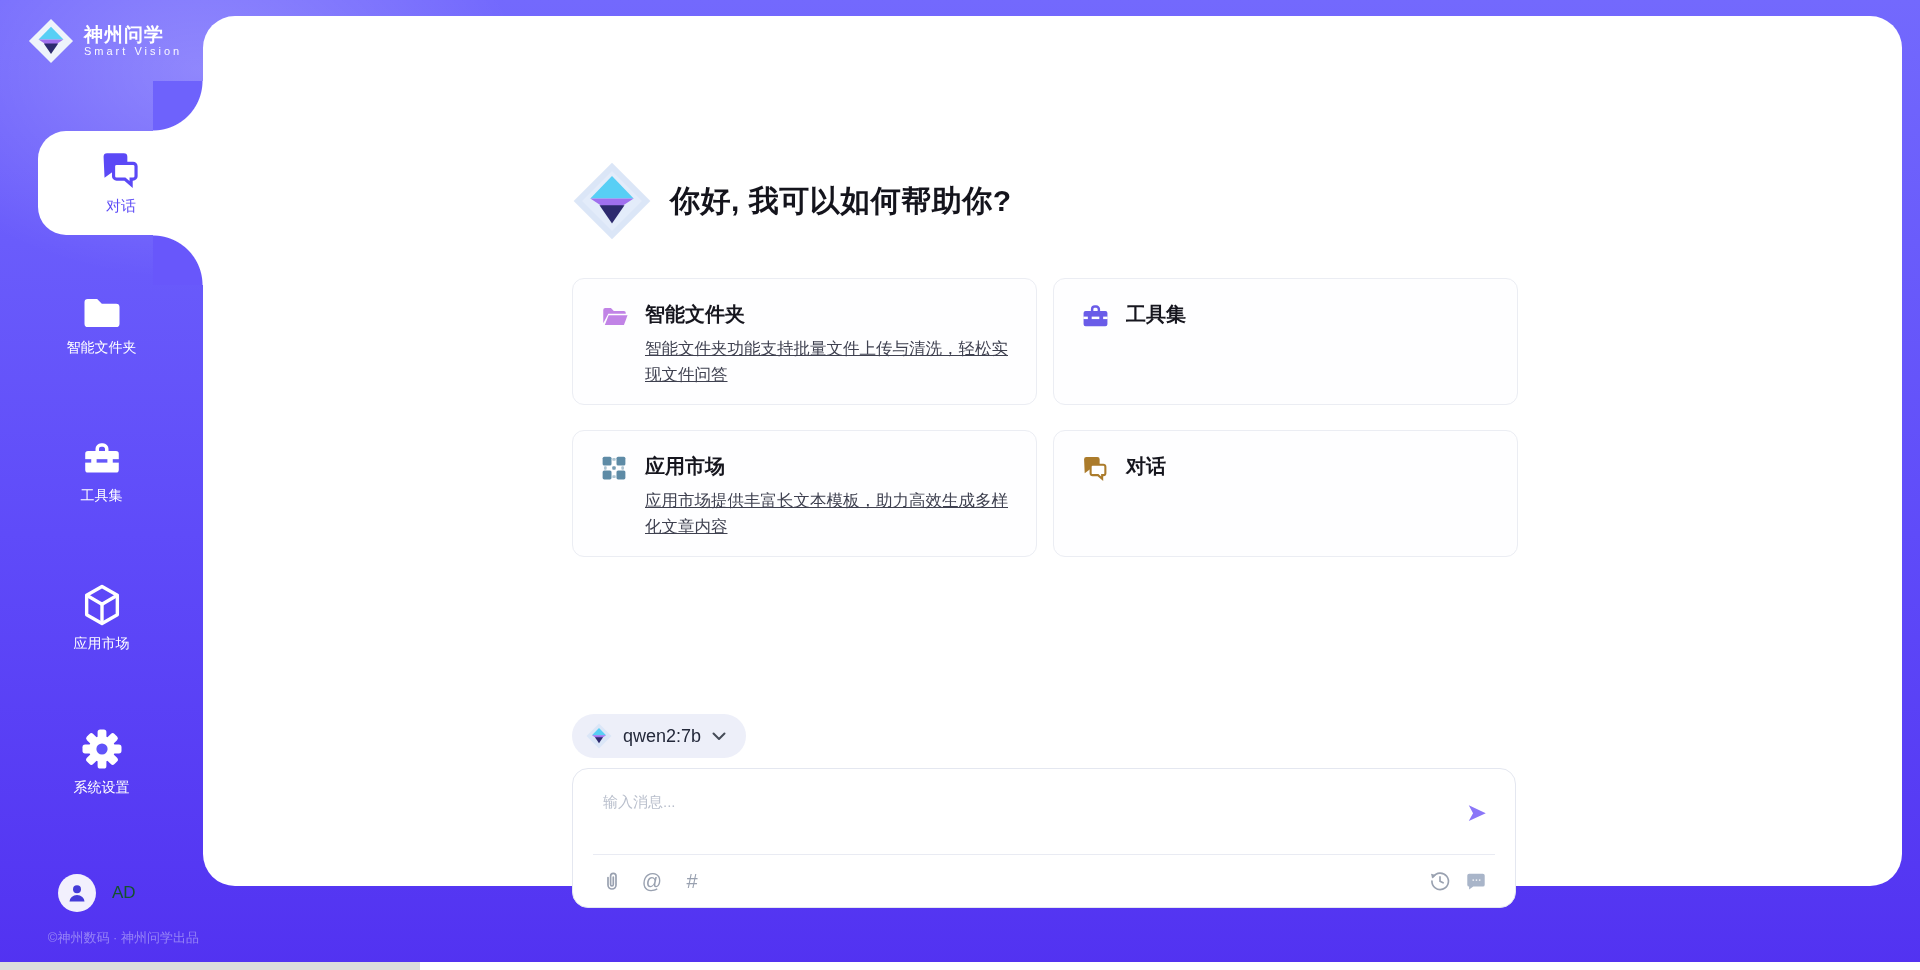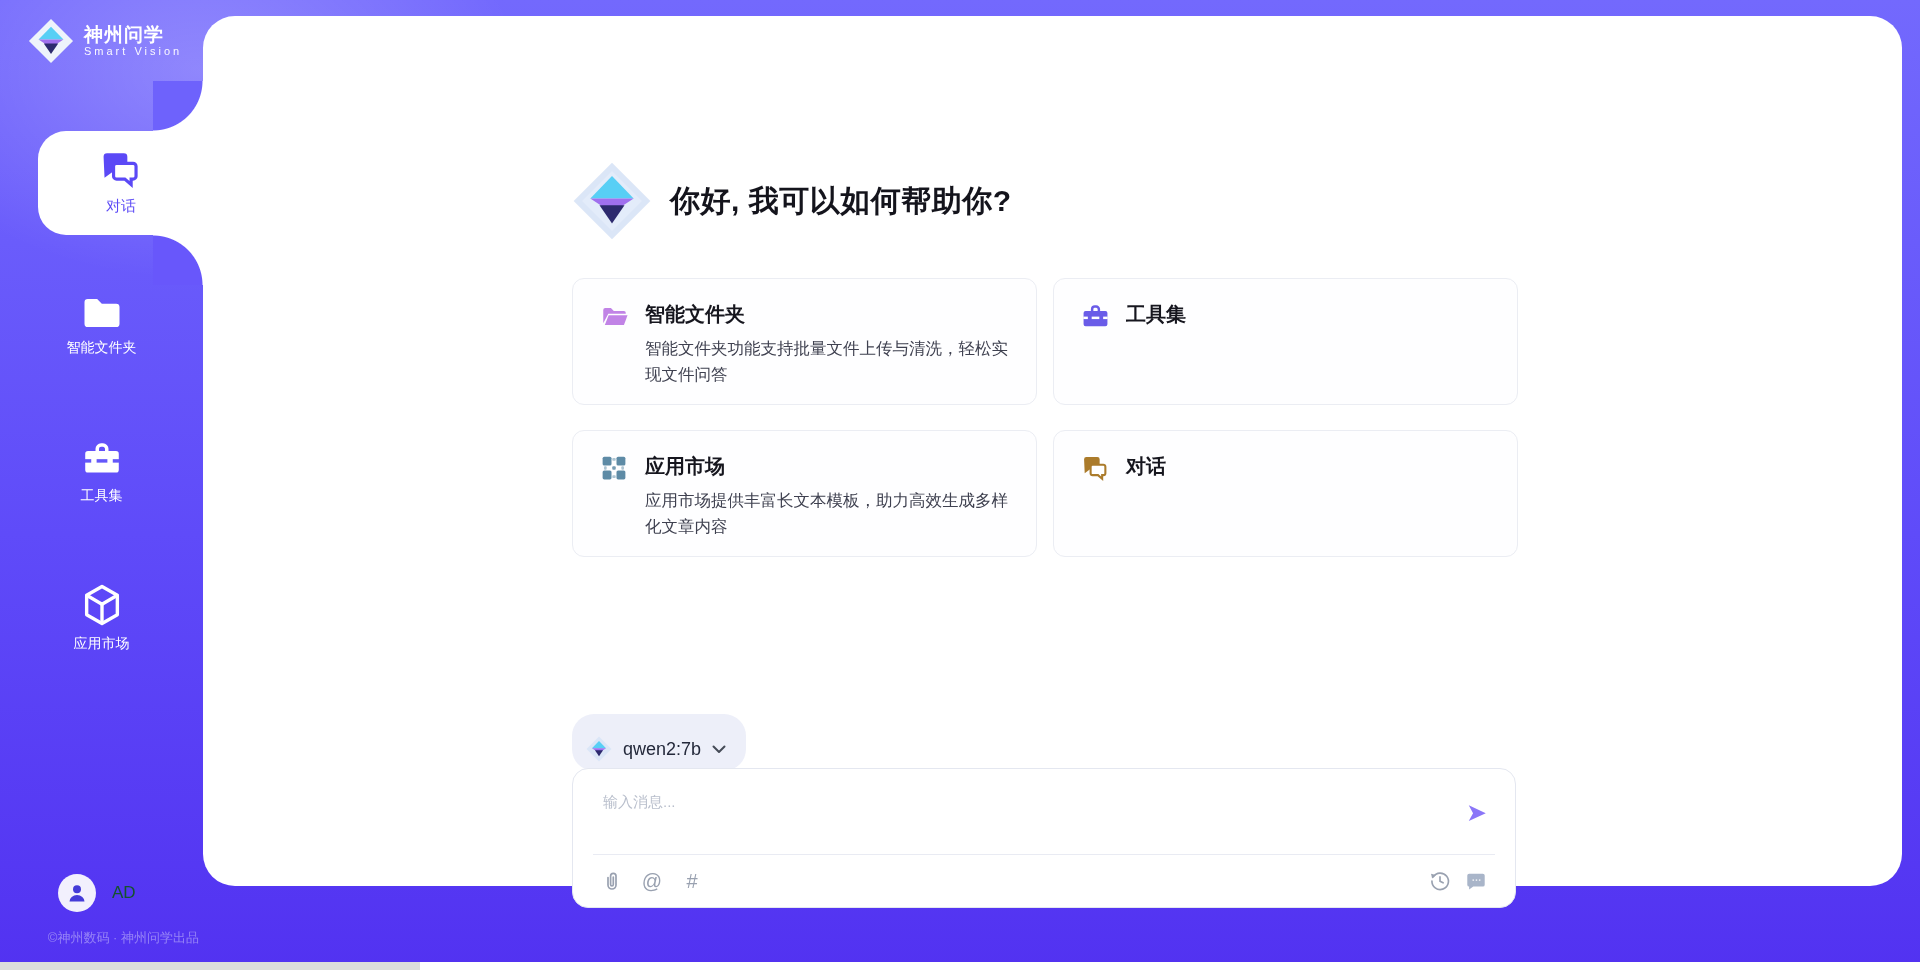--- a/index.html
+++ b/index.html
@@ -30,25 +30,25 @@
   .avatar{width:38px;height:38px;border-radius:50%;background:#f2f0fd;display:flex;align-items:center;justify-content:center;}
   .user-name{color:#14532d;font-size:17px;}
   .side-footer{position:absolute;left:14px;top:929px;width:185px;color:rgba(255,255,255,.38);font-size:13px;text-align:right;}
   
   .greeting{position:absolute;left:369px;top:145px;display:flex;align-items:center;gap:18px;}
   .greet-text{font-size:30px;font-weight:700;color:#14141c;letter-spacing:.5px;}
   
   .card{position:absolute;width:465px;height:127px;background:#fefeff;border:1px solid #ebedf3;border-radius:12px;box-sizing:border-box;cursor:pointer;}
   .card .c-icon{position:absolute;left:28px;top:24px;}
   .card .c-title{position:absolute;left:72px;top:22px;font-size:20px;font-weight:700;color:#16161e;}
-  .card .c-desc{position:absolute;left:72px;top:56px;width:378px;font-size:16.5px;line-height:26px;color:#3f4150;}
+  .card .c-desc{position:absolute;left:72px;top:56px;width:378px;font-size:16.5px;line-height:26px;color:#3f4150;text-decoration:underline;}
   .card1{left:369px;top:262px;} .card2{left:850px;top:262px;}
   .card3{left:369px;top:414px;} .card4{left:850px;top:414px;}
   
-  .model-pill{position:absolute;left:369px;top:698px;height:44px;background:#edeff9;border-radius:22px;display:flex;align-items:center;gap:11px;padding:13px 20px 0 14px;cursor:pointer;}
+  .model-pill{position:absolute;left:369px;top:698px;height:44px;background:#edeff9;border-radius:22px;display:flex;align-items:center;gap:11px;padding:0 20px 0 14px;cursor:pointer;}
   .model-name{font-size:18px;color:#23283a;}
   
   .composer{position:absolute;left:369px;top:752px;width:944px;height:140px;border:1.5px solid #e4e7f0;border-radius:16px;box-sizing:border-box;background:#fff;}
   .composer textarea{position:absolute;left:28px;top:22px;width:840px;height:52px;border:none;outline:none;resize:none;font-family:inherit;font-size:15px;color:#333;background:transparent;}
   .composer textarea::placeholder{color:#b9bfcc;}
   .send-btn{position:absolute;right:22px;top:30px;font-size:25px;line-height:1;background:none;border:none;cursor:pointer;}
   .composer-toolbar{position:absolute;left:20px;right:20px;bottom:0;height:53px;border-top:1px solid #e9ebf3;display:flex;align-items:center;gap:18px;padding:0 8px;box-sizing:border-box;color:#99a1b0;}
   .tb-icon{display:flex;align-items:center;justify-content:center;width:22px;height:22px;cursor:pointer;font-size:20px;color:#99a1b0;}
   .tb-right{margin-left:auto;display:flex;gap:14px;align-items:center;}
   
@@ -234,20 +234,41 @@
     <span>
       <svg width="40" height="42" viewBox="0 0 24 26" fill="none" stroke="#fff" stroke-width="2.1" stroke-linejoin="round">
         <polygon points="12,1.5 21.5,7 21.5,19 12,24.5 2.5,19 2.5,7"></polygon>
         <polyline points="2.5,7 12,12.5 21.5,7"></polyline>
         <line x1="12" y1="12.5" x2="12" y2="24.5"></line>
       </svg>
     </span>
     <span class="nav-label">应用市场</span>
   </div>
 
+  <div class="nav-item" style="top:728px;">
+    <span>
+      <svg width="42" height="42" viewBox="-21 -21 42 42">
+        <g fill="#fff">
+          <g>
+            <rect x="-4.4" y="-19.5" width="8.8" height="10" rx="2.6"></rect>
+            <rect x="-4.4" y="9.5" width="8.8" height="10" rx="2.6"></rect>
+            <rect x="-19.5" y="-4.4" width="10" height="8.8" rx="2.6"></rect>
+            <rect x="9.5" y="-4.4" width="10" height="8.8" rx="2.6"></rect>
+            <rect x="-4.4" y="-19.5" width="8.8" height="10" rx="2.6" transform="rotate(45)"></rect>
+            <rect x="-4.4" y="9.5" width="8.8" height="10" rx="2.6" transform="rotate(45)"></rect>
+            <rect x="-19.5" y="-4.4" width="10" height="8.8" rx="2.6" transform="rotate(45)"></rect>
+            <rect x="9.5" y="-4.4" width="10" height="8.8" rx="2.6" transform="rotate(45)"></rect>
+          </g>
+          <circle cx="0" cy="0" r="13"></circle>
+        </g>
+        <circle cx="0" cy="0" r="5.6" fill="#6053fa"></circle>
+      </svg>
+    </span>
+    <span class="nav-label">系统设置</span>
+  </div>
 
   <div class="user">
     <span class="avatar">
       <svg width="24" height="24" viewBox="0 0 24 24" fill="#443bd8">
         <circle cx="12" cy="8.2" r="4"></circle>
         <path d="M4.5,20.5 a7.5,6.5 0 0 1 15,0 z"></path>
       </svg>
     </span>
     <span class="user-name">AD</span>
   </div>

